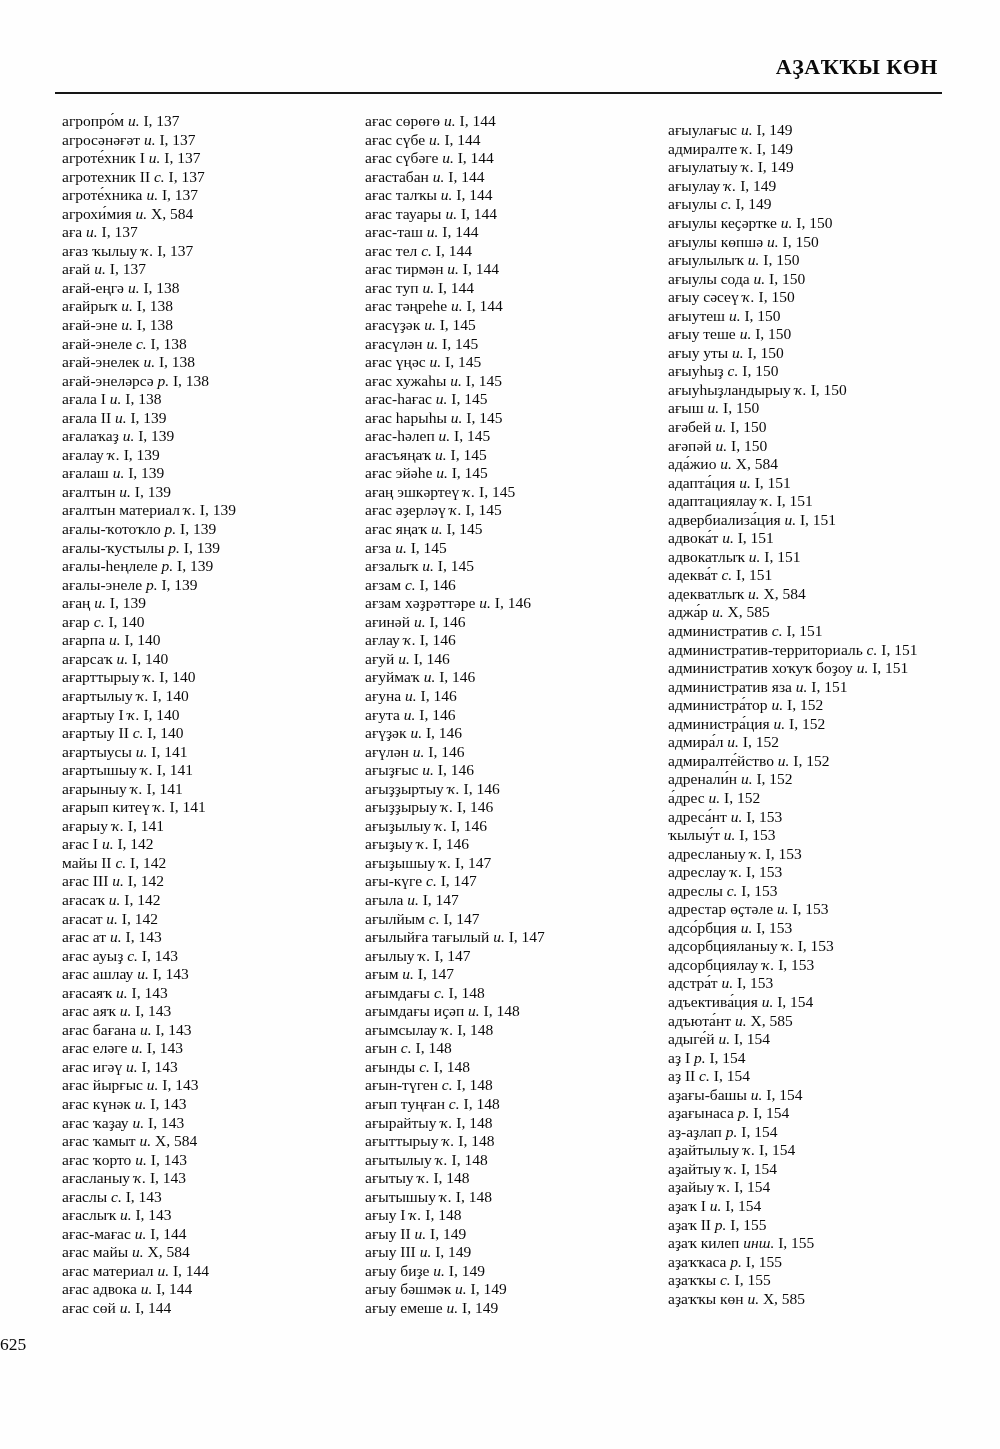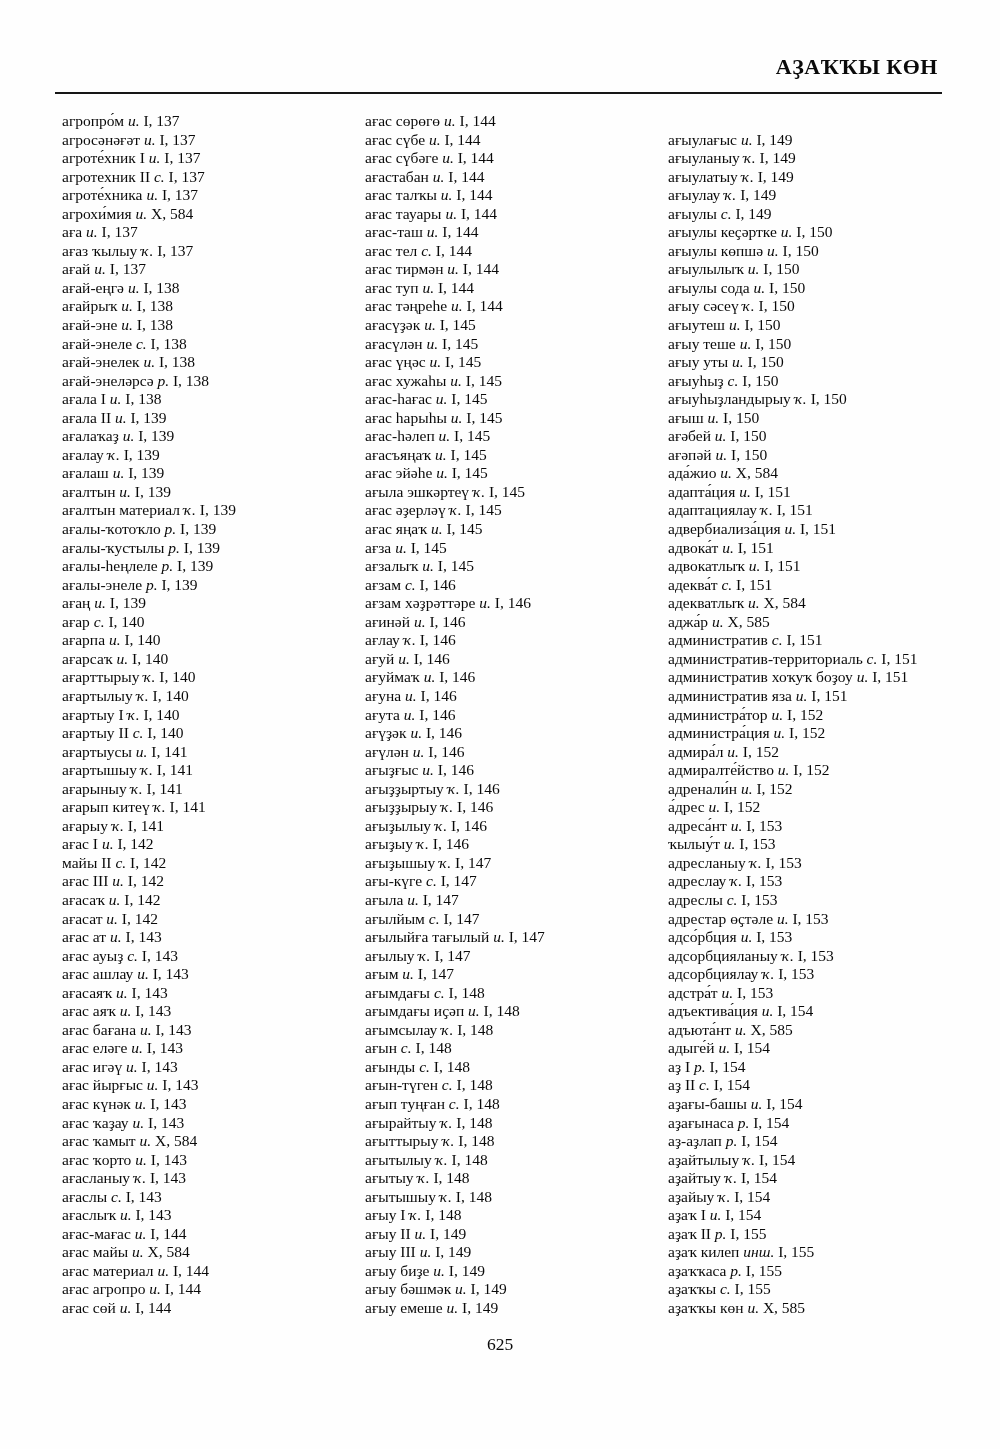--- a/index.html
+++ b/index.html
@@ -33,40 +33,40 @@
     left: 55px;
     right: 58px;
     height: 0;
     border-top: 2.5px solid #161616;
   }
   .columns {
     position: absolute;
     top: 112px;
     left: 62px;
     display: flex;
-    align-items: flex-end;
+    align-items: center;
   }
   .column {
     width: 303px;
     flex: 0 0 303px;
   }
   .entry {
     font-size: 15.5px;
     line-height: 18.55px;
     white-space: nowrap;
   }
   .entry .p {
     font-style: italic;
   }
   .page-number {
     position: absolute;
     top: 1334px;
     left: 0;
     width: 1000px;
-    text-align: center;
+    text-align: left;
     font-size: 17.5px;
   }
 </style>
 </head>
 <body>
 
 <div class="page">
 
   <div class="running-header">
     <span>АҘАҠҠЫ КӨН</span>
@@ -132,21 +132,21 @@
         <div class="entry"><span class="w">ағас күнәк</span> <span class="p">и.</span> <span class="r">I, 143</span></div>
         <div class="entry"><span class="w">ағас ҡаҙау</span> <span class="p">и.</span> <span class="r">I, 143</span></div>
         <div class="entry"><span class="w">ағас ҡамыт</span> <span class="p">и.</span> <span class="r">X, 584</span></div>
         <div class="entry"><span class="w">ағас ҡорто</span> <span class="p">и.</span> <span class="r">I, 143</span></div>
         <div class="entry"><span class="w">ағасланыу</span> <span class="p">ҡ.</span> <span class="r">I, 143</span></div>
         <div class="entry"><span class="w">ағаслы</span> <span class="p">с.</span> <span class="r">I, 143</span></div>
         <div class="entry"><span class="w">ағаслыҡ</span> <span class="p">и.</span> <span class="r">I, 143</span></div>
         <div class="entry"><span class="w">ағас-мағас</span> <span class="p">и.</span> <span class="r">I, 144</span></div>
         <div class="entry"><span class="w">ағас майы</span> <span class="p">и.</span> <span class="r">X, 584</span></div>
         <div class="entry"><span class="w">ағас материал</span> <span class="p">и.</span> <span class="r">I, 144</span></div>
-        <div class="entry"><span class="w">ағас агропро</span> <span class="p">и.</span> <span class="r">I, 144</span></div>
+        <div class="entry"><span class="w">ағас адвока</span> <span class="p">и.</span> <span class="r">I, 144</span></div>
         <div class="entry"><span class="w">ағас сөй</span> <span class="p">и.</span> <span class="r">I, 144</span></div>
       </div>
     <div class="column">
         <div class="entry"><span class="w">ағас сөрөгө</span> <span class="p">и.</span> <span class="r">I, 144</span></div>
         <div class="entry"><span class="w">ағас сүбе</span> <span class="p">и.</span> <span class="r">I, 144</span></div>
         <div class="entry"><span class="w">ағас сүбәге</span> <span class="p">и.</span> <span class="r">I, 144</span></div>
         <div class="entry"><span class="w">ағастабан</span> <span class="p">и.</span> <span class="r">I, 144</span></div>
         <div class="entry"><span class="w">ағас талҡы</span> <span class="p">и.</span> <span class="r">I, 144</span></div>
         <div class="entry"><span class="w">ағас тауары</span> <span class="p">и.</span> <span class="r">I, 144</span></div>
         <div class="entry"><span class="w">ағас-таш</span> <span class="p">и.</span> <span class="r">I, 144</span></div>
@@ -156,21 +156,21 @@
         <div class="entry"><span class="w">ағас тәңреһе</span> <span class="p">и.</span> <span class="r">I, 144</span></div>
         <div class="entry"><span class="w">ағасүҙәк</span> <span class="p">и.</span> <span class="r">I, 145</span></div>
         <div class="entry"><span class="w">ағасүлән</span> <span class="p">и.</span> <span class="r">I, 145</span></div>
         <div class="entry"><span class="w">ағас үңәс</span> <span class="p">и.</span> <span class="r">I, 145</span></div>
         <div class="entry"><span class="w">ағас хужаһы</span> <span class="p">и.</span> <span class="r">I, 145</span></div>
         <div class="entry"><span class="w">ағас-һағас</span> <span class="p">и.</span> <span class="r">I, 145</span></div>
         <div class="entry"><span class="w">ағас һарыһы</span> <span class="p">и.</span> <span class="r">I, 145</span></div>
         <div class="entry"><span class="w">ағас-һәлеп</span> <span class="p">и.</span> <span class="r">I, 145</span></div>
         <div class="entry"><span class="w">ағасъяңаҡ</span> <span class="p">и.</span> <span class="r">I, 145</span></div>
         <div class="entry"><span class="w">ағас эйәһе</span> <span class="p">и.</span> <span class="r">I, 145</span></div>
-        <div class="entry"><span class="w">ағыла эшкәртеү</span> <span class="p">ҡ.</span> <span class="r">I, 145</span></div>
+        <div class="entry"><span class="w">ағаң эшкәртеү</span> <span class="p">ҡ.</span> <span class="r">I, 145</span></div>
         <div class="entry"><span class="w">ағас әҙерләү</span> <span class="p">ҡ.</span> <span class="r">I, 145</span></div>
         <div class="entry"><span class="w">ағас яңаҡ</span> <span class="p">и.</span> <span class="r">I, 145</span></div>
         <div class="entry"><span class="w">ағза</span> <span class="p">и.</span> <span class="r">I, 145</span></div>
         <div class="entry"><span class="w">ағзалыҡ</span> <span class="p">и.</span> <span class="r">I, 145</span></div>
         <div class="entry"><span class="w">ағзам</span> <span class="p">с.</span> <span class="r">I, 146</span></div>
         <div class="entry"><span class="w">ағзам хәҙрәттәре</span> <span class="p">и.</span> <span class="r">I, 146</span></div>
         <div class="entry"><span class="w">ағинәй</span> <span class="p">и.</span> <span class="r">I, 146</span></div>
         <div class="entry"><span class="w">ағлау</span> <span class="p">ҡ.</span> <span class="r">I, 146</span></div>
         <div class="entry"><span class="w">ағуй</span> <span class="p">и.</span> <span class="r">I, 146</span></div>
         <div class="entry"><span class="w">ағуймаҡ</span> <span class="p">и.</span> <span class="r">I, 146</span></div>
@@ -204,21 +204,21 @@
         <div class="entry"><span class="w">ағытышыу</span> <span class="p">ҡ.</span> <span class="r">I, 148</span></div>
         <div class="entry"><span class="w">ағыу I</span> <span class="p">ҡ.</span> <span class="r">I, 148</span></div>
         <div class="entry"><span class="w">ағыу II</span> <span class="p">и.</span> <span class="r">I, 149</span></div>
         <div class="entry"><span class="w">ағыу III</span> <span class="p">и.</span> <span class="r">I, 149</span></div>
         <div class="entry"><span class="w">ағыу биҙе</span> <span class="p">и.</span> <span class="r">I, 149</span></div>
         <div class="entry"><span class="w">ағыу бәшмәк</span> <span class="p">и.</span> <span class="r">I, 149</span></div>
         <div class="entry"><span class="w">ағыу емеше</span> <span class="p">и.</span> <span class="r">I, 149</span></div>
       </div>
     <div class="column">
         <div class="entry"><span class="w">ағыулағыс</span> <span class="p">и.</span> <span class="r">I, 149</span></div>
-        <div class="entry"><span class="w">ағыуланыу</span> <span class="p">ҡ.</span> <span class="r">I, 149</span></div>
+        <div class="entry"><span class="w">адмиралте</span> <span class="p">ҡ.</span> <span class="r">I, 149</span></div>
         <div class="entry"><span class="w">ағыулатыу</span> <span class="p">ҡ.</span> <span class="r">I, 149</span></div>
         <div class="entry"><span class="w">ағыулау</span> <span class="p">ҡ.</span> <span class="r">I, 149</span></div>
         <div class="entry"><span class="w">ағыулы</span> <span class="p">с.</span> <span class="r">I, 149</span></div>
         <div class="entry"><span class="w">ағыулы кеҫәртке</span> <span class="p">и.</span> <span class="r">I, 150</span></div>
         <div class="entry"><span class="w">ағыулы көпшә</span> <span class="p">и.</span> <span class="r">I, 150</span></div>
         <div class="entry"><span class="w">ағыулылыҡ</span> <span class="p">и.</span> <span class="r">I, 150</span></div>
         <div class="entry"><span class="w">ағыулы сода</span> <span class="p">и.</span> <span class="r">I, 150</span></div>
         <div class="entry"><span class="w">ағыу сәсеү</span> <span class="p">ҡ.</span> <span class="r">I, 150</span></div>
         <div class="entry"><span class="w">ағыутеш</span> <span class="p">и.</span> <span class="r">I, 150</span></div>
         <div class="entry"><span class="w">ағыу теше</span> <span class="p">и.</span> <span class="r">I, 150</span></div>

